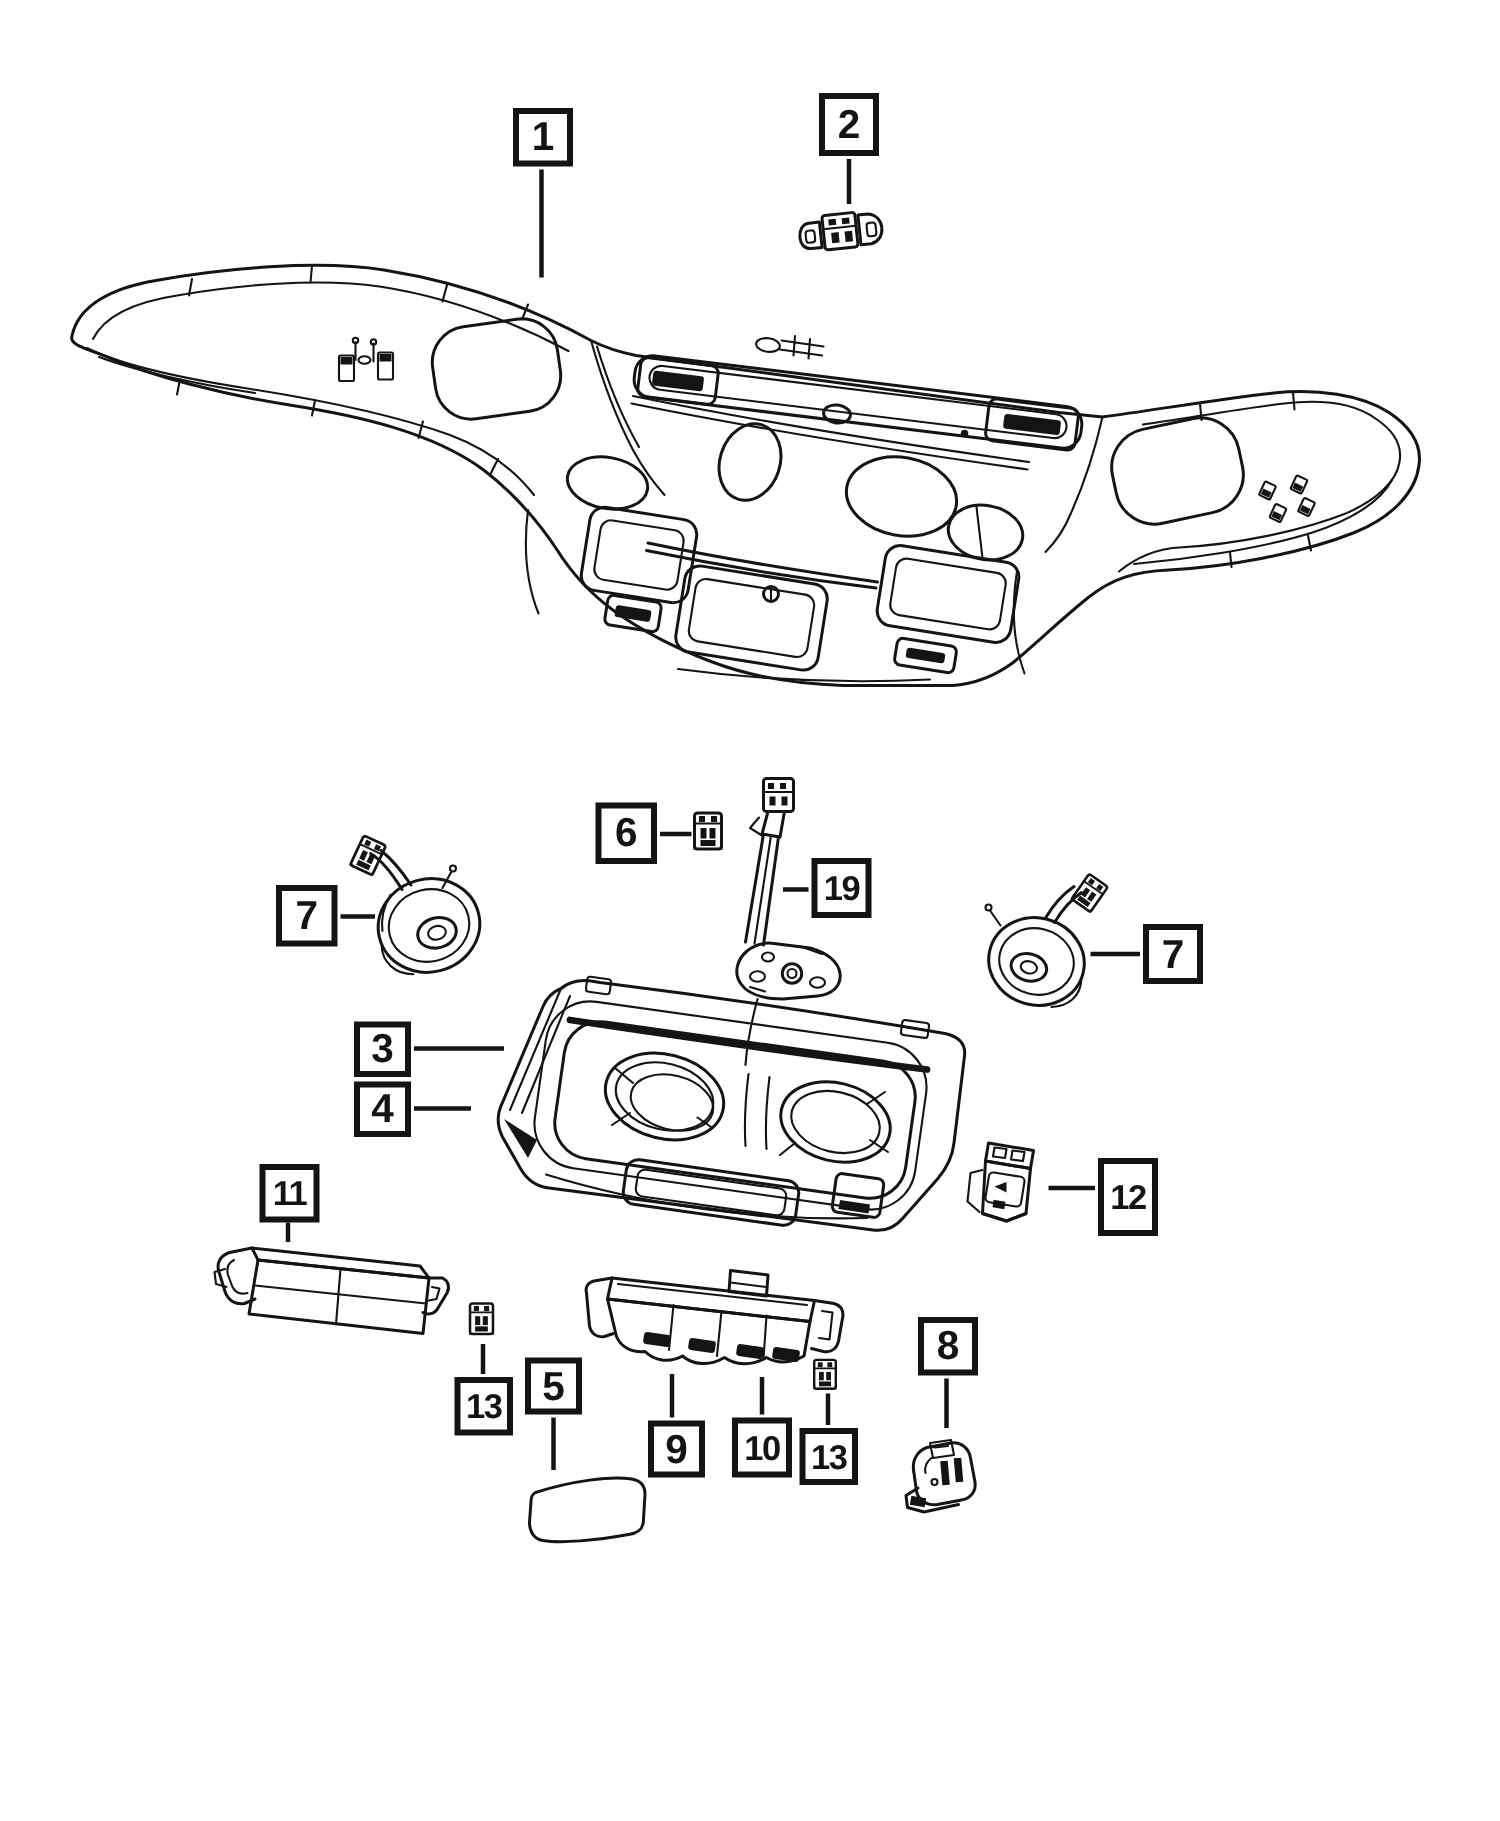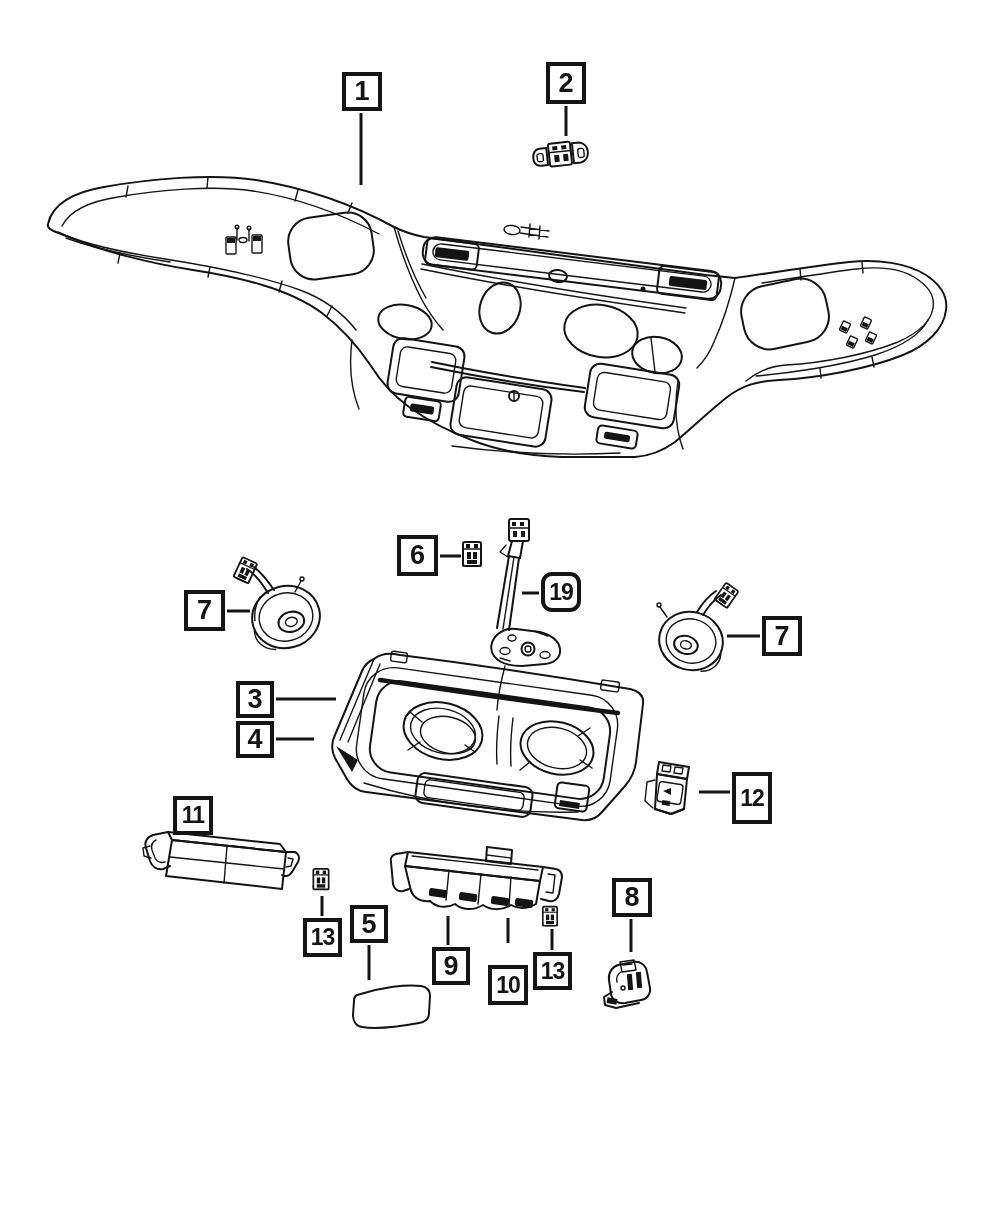--- a/index.html
+++ b/index.html
@@ -319,27 +319,27 @@
       <line x1="448" y1="945" x2="448" y2="916" stroke="#141414" stroke-width="3"></line>
       <line x1="508" y1="943" x2="508" y2="918" stroke="#141414" stroke-width="3"></line>
       <line x1="552" y1="950" x2="552" y2="929" stroke="#141414" stroke-width="3"></line>
       <line x1="631" y1="919" x2="631" y2="952" stroke="#141414" stroke-width="3"></line>
     </svg>
 
   <div id="callout-layer">
       <div class="callout" style="left: 342px; top: 72px; width: 40px; height: 39px;">1</div>
       <div class="callout" style="left: 546px; top: 62px; width: 40px; height: 42px;">2</div>
       <div class="callout" style="left: 397px; top: 535px; width: 41px; height: 41px;">6</div>
-      <div class="callout two" style="left: 541px; top: 572px; width: 40px; height: 40px; border-radius: 11px;">19</div>
+      <div class="callout two" style="left: 541px; top: 572px; width: 40px; height: 40px;">19</div>
       <div class="callout" style="left: 184px; top: 590px; width: 41px; height: 41px;">7</div>
       <div class="callout" style="left: 762px; top: 616px; width: 40px; height: 40px;">7</div>
       <div class="callout" style="left: 236px; top: 681px; width: 38px; height: 37px;">3</div>
       <div class="callout" style="left: 236px; top: 721px; width: 38px; height: 37px;">4</div>
-      <div class="callout two" style="left: 173px; top: 796px; width: 40px; height: 39px;">11</div>
+      <div class="callout two" style="left: 173px; top: 776px; width: 40px; height: 39px;">11</div>
       <div class="callout two" style="left: 732px; top: 772px; width: 40px; height: 52px;">12</div>
       <div class="callout two" style="left: 303px; top: 918px; width: 39px; height: 39px;">13</div>
       <div class="callout" style="left: 350px; top: 905px; width: 38px; height: 38px;">5</div>
       <div class="callout" style="left: 432px; top: 947px; width: 38px; height: 38px;">9</div>
-      <div class="callout two" style="left: 488px; top: 945px; width: 40px; height: 40px; margin-top: 20px;">10</div>
+      <div class="callout two" style="left: 488px; top: 945px; width: 40px; height: 40px;">10</div>
       <div class="callout two" style="left: 533px; top: 952px; width: 39px; height: 38px;">13</div>
       <div class="callout" style="left: 612px; top: 878px; width: 40px; height: 39px;">8</div>
     </div>
 </div>
 
 </body></html>

